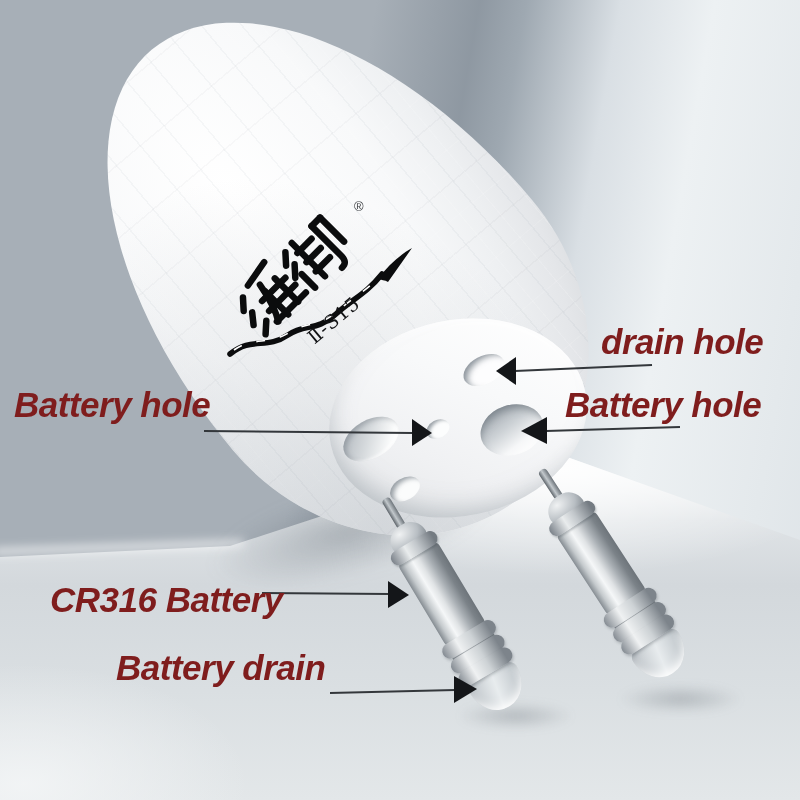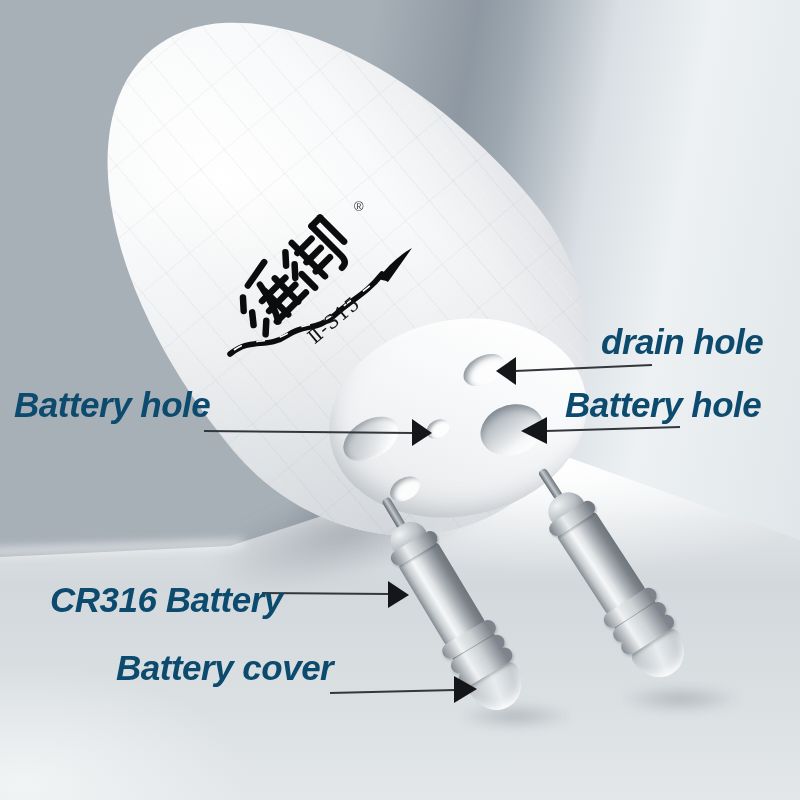--- a/index.html
+++ b/index.html
@@ -95,21 +95,21 @@
     box-shadow:0 2px 3px rgba(64,72,80,.28);}
   .bat-gap{width:48px;height:7px;margin-top:-3px;
     background:linear-gradient(90deg,#8a9197,#d8dcde 30%,#b9bec2 55%,#7f868c 90%);}
   .bat-gap.short{height:5px;}
   .bat-cover{width:54px;height:44px;margin-top:-6px;
     border-radius:46% 54% 50% 50% / 30% 30% 74% 74%;
     background:linear-gradient(100deg,rgba(184,190,195,.95),rgba(233,237,239,.92) 48%,rgba(201,207,211,.94) 78%);
     box-shadow:inset 0 -8px 10px -4px rgba(255,255,255,.95),inset 0 6px 6px -3px rgba(120,128,136,.5);}
   
   .label{position:absolute;font-size:35px;font-weight:bold;font-style:italic;
-    letter-spacing:-.5px;color:#0c4a6e;white-space:nowrap;line-height:1;}
+    letter-spacing:-.5px;color:#7f1d1d;white-space:nowrap;line-height:1;}
   .arrow-layer{position:absolute;left:0;top:0;}
 </style>
 </head>
 <body>
 
 <div class="scene">
 
   <div class="bg-grad"></div>
   <div class="bg-floor"></div>
   <div class="seam-light"></div>
@@ -206,15 +206,15 @@
       <polygon points="432,433 412,419 412,446"></polygon>
       <polygon points="409,595 388,581 388,608"></polygon>
       <polygon points="477,689 454,676 454,703"></polygon>
     </g>
   </svg>
 
   <div class="label" style="left:601px;top:324px;">drain hole</div>
   <div class="label" style="left:565px;top:387px;">Battery hole</div>
   <div class="label" style="left:14px;top:387px;">Battery hole</div>
   <div class="label" style="left:50px;top:582px;">CR316 Battery</div>
-  <div class="label" style="left:116px;top:650px;">Battery cover</div>
+  <div class="label" style="left:116px;top:650px;">Battery drain</div>
 
 </div>
 
 </body></html>

